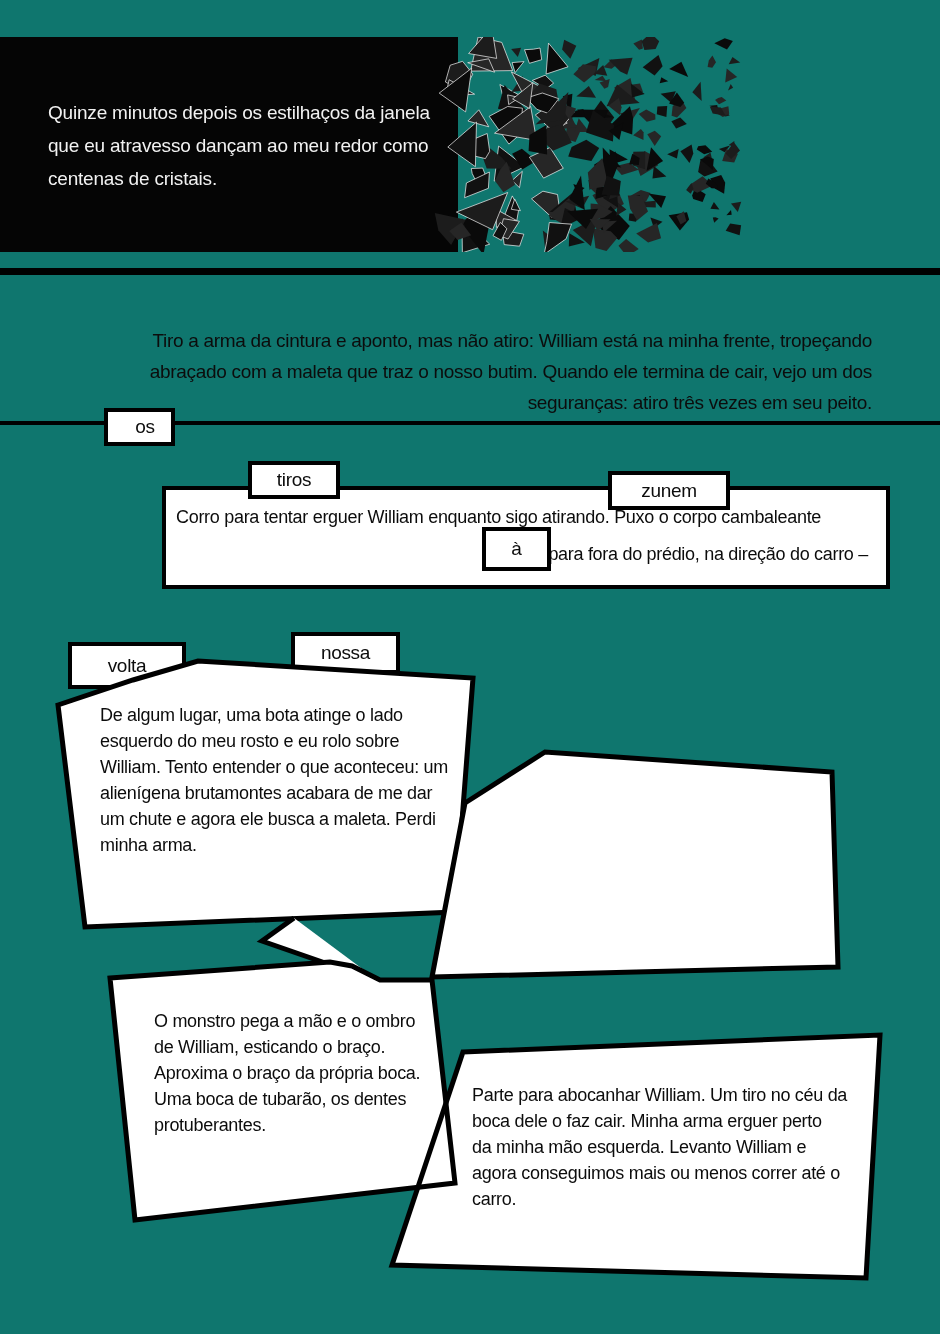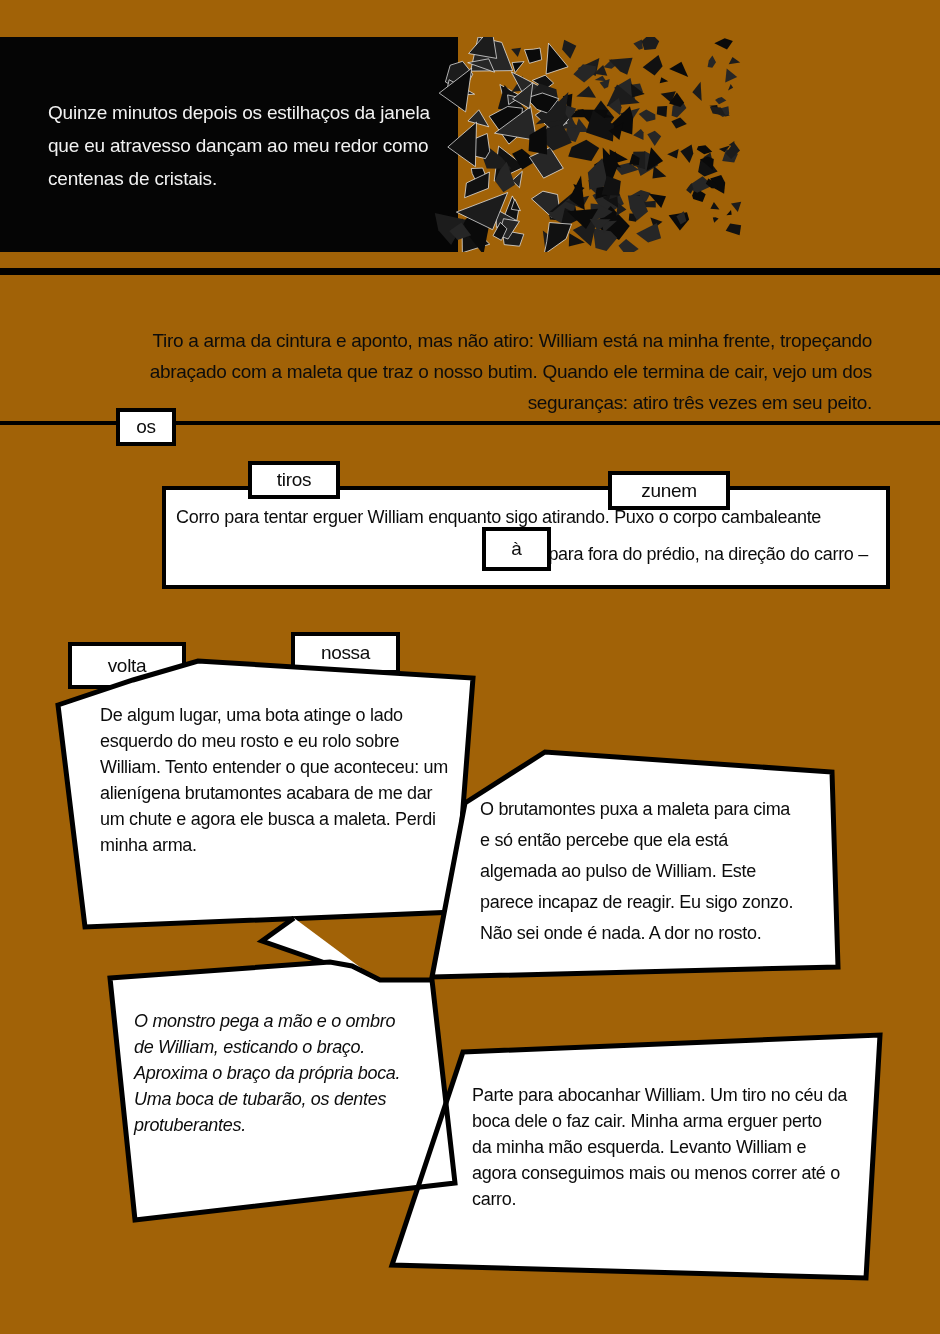--- a/index.html
+++ b/index.html
@@ -1,17 +1,17 @@
 <!DOCTYPE html>
 <html><head>
 <meta charset="utf-8">
 <style>
   html,body{margin:0;padding:0;background:#fff;}
   #page{
-    position:relative;width:940px;height:1334px;background:#a16207;overflow:hidden;
+    position:relative;width:940px;height:1334px;background:#0f766e;overflow:hidden;
     font-family:"Liberation Sans",sans-serif;color:#0c0c0c;
   }
   .abs{position:absolute;}
   .txt{position:absolute;white-space:pre;letter-spacing:-0.3px;line-height:32px;font-size:18px;color:#0c0c0c;}
   #banner-text{left:48px;top:96px;color:#f2f2f2;font-size:19px;line-height:33px;letter-spacing:-0.2px;}
   #rule-top{left:0;top:268px;width:940px;height:7px;background:#000;}
   #intro-par{right:68px;top:301px;text-align:right;font-size:19px;line-height:31px;margin-top:24px;}
   #os-line{left:0;top:421px;width:940px;height:4px;background:#000;}
   .wordbox{
     position:absolute;background:#fff;border:4px solid #000;
@@ -19,21 +19,21 @@
     font-size:19px;letter-spacing:-0.3px;color:#0c0c0c;
   }
   #corro-panel{left:162px;top:486px;width:720px;height:95px;border:4px solid #000;background:#fff;}
   #corro-line1{left:176px;top:501px;}
   #corro-line2{right:72px;top:538px;text-align:right;}
   #bubble-svg{left:0;top:0;width:940px;height:1334px;pointer-events:none;}
   #banner-wrap{left:0;top:37px;width:940px;height:215px;}
   .bubtxt{line-height:26px;}
   #bubble1-text{left:100px;top:702px;}
   #bubble2-text{left:480px;top:794px;line-height:31px;}
-  #bubble3-text{left:134px;top:1008px;font-style:italic;}
+  #bubble3-text{left:154px;top:1008px;}
   #bubble4-text{left:472px;top:1082px;}
 </style>
 </head>
 <body>
 
 <div id="page">
 
   <div id="banner-wrap" class="abs">
     <svg id="shatter-svg" width="940" height="215" viewBox="0 0 940 215">
       <defs>
@@ -227,21 +227,21 @@
   <div class="txt" id="intro-par">Tiro a arma da cintura e aponto, mas não atiro: William está na minha frente, tropeçando
 abraçado com a maleta que traz o nosso butim. Quando ele termina de cair, vejo um dos
 seguranças: atiro três vezes em seu peito.</div>
 
   <div id="os-line" class="abs"></div>
 
   <div id="corro-panel" class="abs"></div>
   <div class="txt" id="corro-line1">Corro para tentar erguer William enquanto sigo atirando. Puxo o corpo cambaleante</div>
   <div class="txt" id="corro-line2">para fora do prédio, na direção do carro –</div>
 
-  <div class="wordbox" style="left:116px;top:408px;width:52px;height:30px;">os</div>
+  <div class="wordbox" style="left:104px;top:408px;width:52px;height:30px;padding-left:11px;">os</div>
   <div class="wordbox" style="left:248px;top:461px;width:84px;height:30px;">tiros</div>
   <div class="wordbox" style="left:608px;top:471px;width:114px;height:31px;">zunem</div>
   <div class="wordbox" style="left:482px;top:527px;width:61px;height:36px;">à</div>
   <div class="wordbox" style="left:291px;top:584px;width:101px;height:34px;margin-top:48px;">nossa</div>
   <div class="wordbox" style="left:68px;top:642px;width:110px;height:39px;">volta</div>
 
   <svg id="bubble-svg" class="abs" viewBox="0 0 940 1334">
 
     <polygon points="58,705 133,680 198,661 473,678 455,912 85,927" fill="#fff" stroke="#000" stroke-width="5"></polygon>
     <path d="M294,918 L262,941 L380,982" fill="#fff" stroke="#000" stroke-width="5"></path>
@@ -253,25 +253,20 @@
     <polygon points="110,978 330,962 352,966 380,980 432,980 455,1183 135,1220" fill="none" stroke="#000" stroke-width="5"></polygon>
     <polygon points="463,1052 880,1035 866,1278 392,1265" fill="none" stroke="#000" stroke-width="5"></polygon>
   </svg>
 
   <div class="txt bubtxt" id="bubble1-text">De algum lugar, uma bota atinge o lado
 esquerdo do meu rosto e eu rolo sobre
 William. Tento entender o que aconteceu: um
 alienígena brutamontes acabara de me dar
 um chute e agora ele busca a maleta. Perdi
 minha arma.</div>
-  <div class="txt bubtxt" id="bubble2-text">O brutamontes puxa a maleta para cima
-e só então percebe que ela está
-algemada ao pulso de William. Este
-parece incapaz de reagir. Eu sigo zonzo.
-Não sei onde é nada. A dor no rosto.</div>
   <div class="txt bubtxt" id="bubble3-text">O monstro pega a mão e o ombro
 de William, esticando o braço.
 Aproxima o braço da própria boca.
 Uma boca de tubarão, os dentes
 protuberantes.</div>
   <div class="txt bubtxt" id="bubble4-text">Parte para abocanhar William. Um tiro no céu da
 boca dele o faz cair. Minha arma erguer perto
 da minha mão esquerda. Levanto William e
 agora conseguimos mais ou menos correr até o
 carro.</div>

